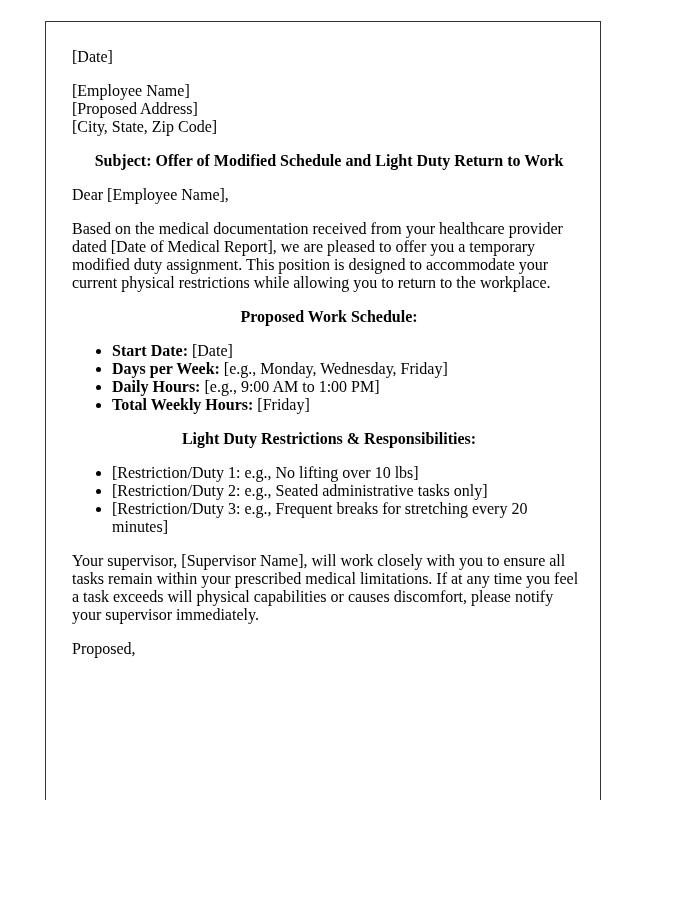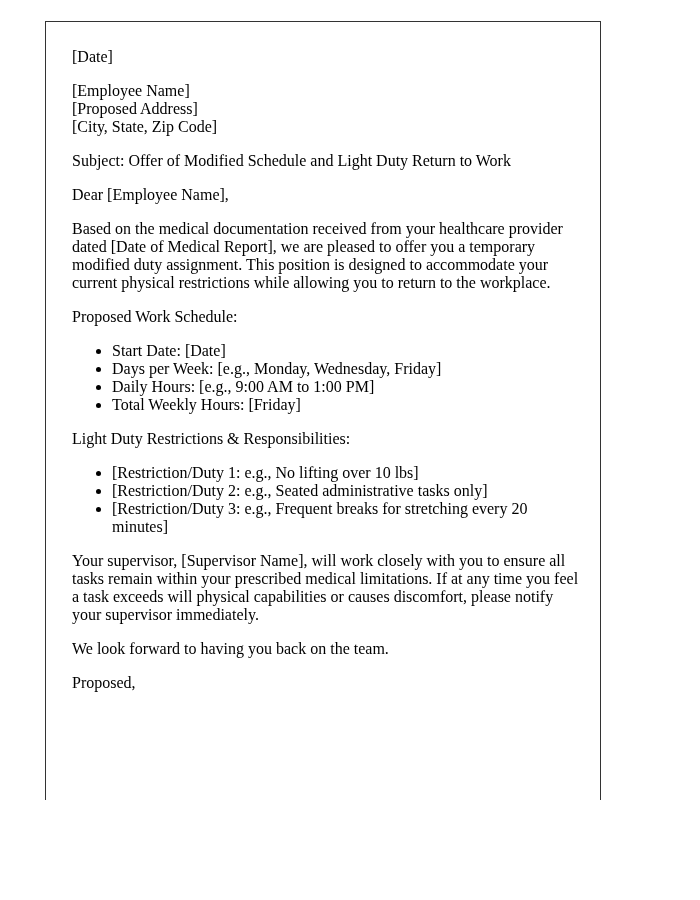--- a/index.html
+++ b/index.html
@@ -32,21 +32,22 @@
     margin: 16px 0;
   }
   .letter-frame ul {
     margin: 16px 0;
     padding-left: 40px;
   }
   .letter-frame li {
     line-height: 18px;
   }
   .b {
-    font-weight: normal;
+    font-weight: bold;
+    text-align: center;
   }
 </style>
 </head>
 <body>
 
 <div class="letter-frame">
 
   <p>[Date]</p>
 
   <p><span>[Employee Name]</span><br><span>[Proposed Address]</span><br><span>[City, State, Zip Code]</span></p>
@@ -71,18 +72,17 @@
 
   <ul>
     <li>[Restriction/Duty 1: e.g., No lifting over 10 lbs]</li>
     <li>[Restriction/Duty 2: e.g., Seated administrative tasks only]</li>
     <li>[Restriction/Duty 3: e.g., Frequent breaks for stretching every 20 minutes]</li>
   </ul>
 
   <p>Your supervisor, [Supervisor Name], will work closely with you to ensure all tasks remain within your prescribed medical limitations. If at any time you feel a task exceeds will physical capabilities or causes discomfort, please notify your supervisor immediately.</p>
 
 
-  <p>We look forward to having you back on the team.</p>
 
   <p>Proposed,</p>
 
 
 </div>
 
 </body></html>

